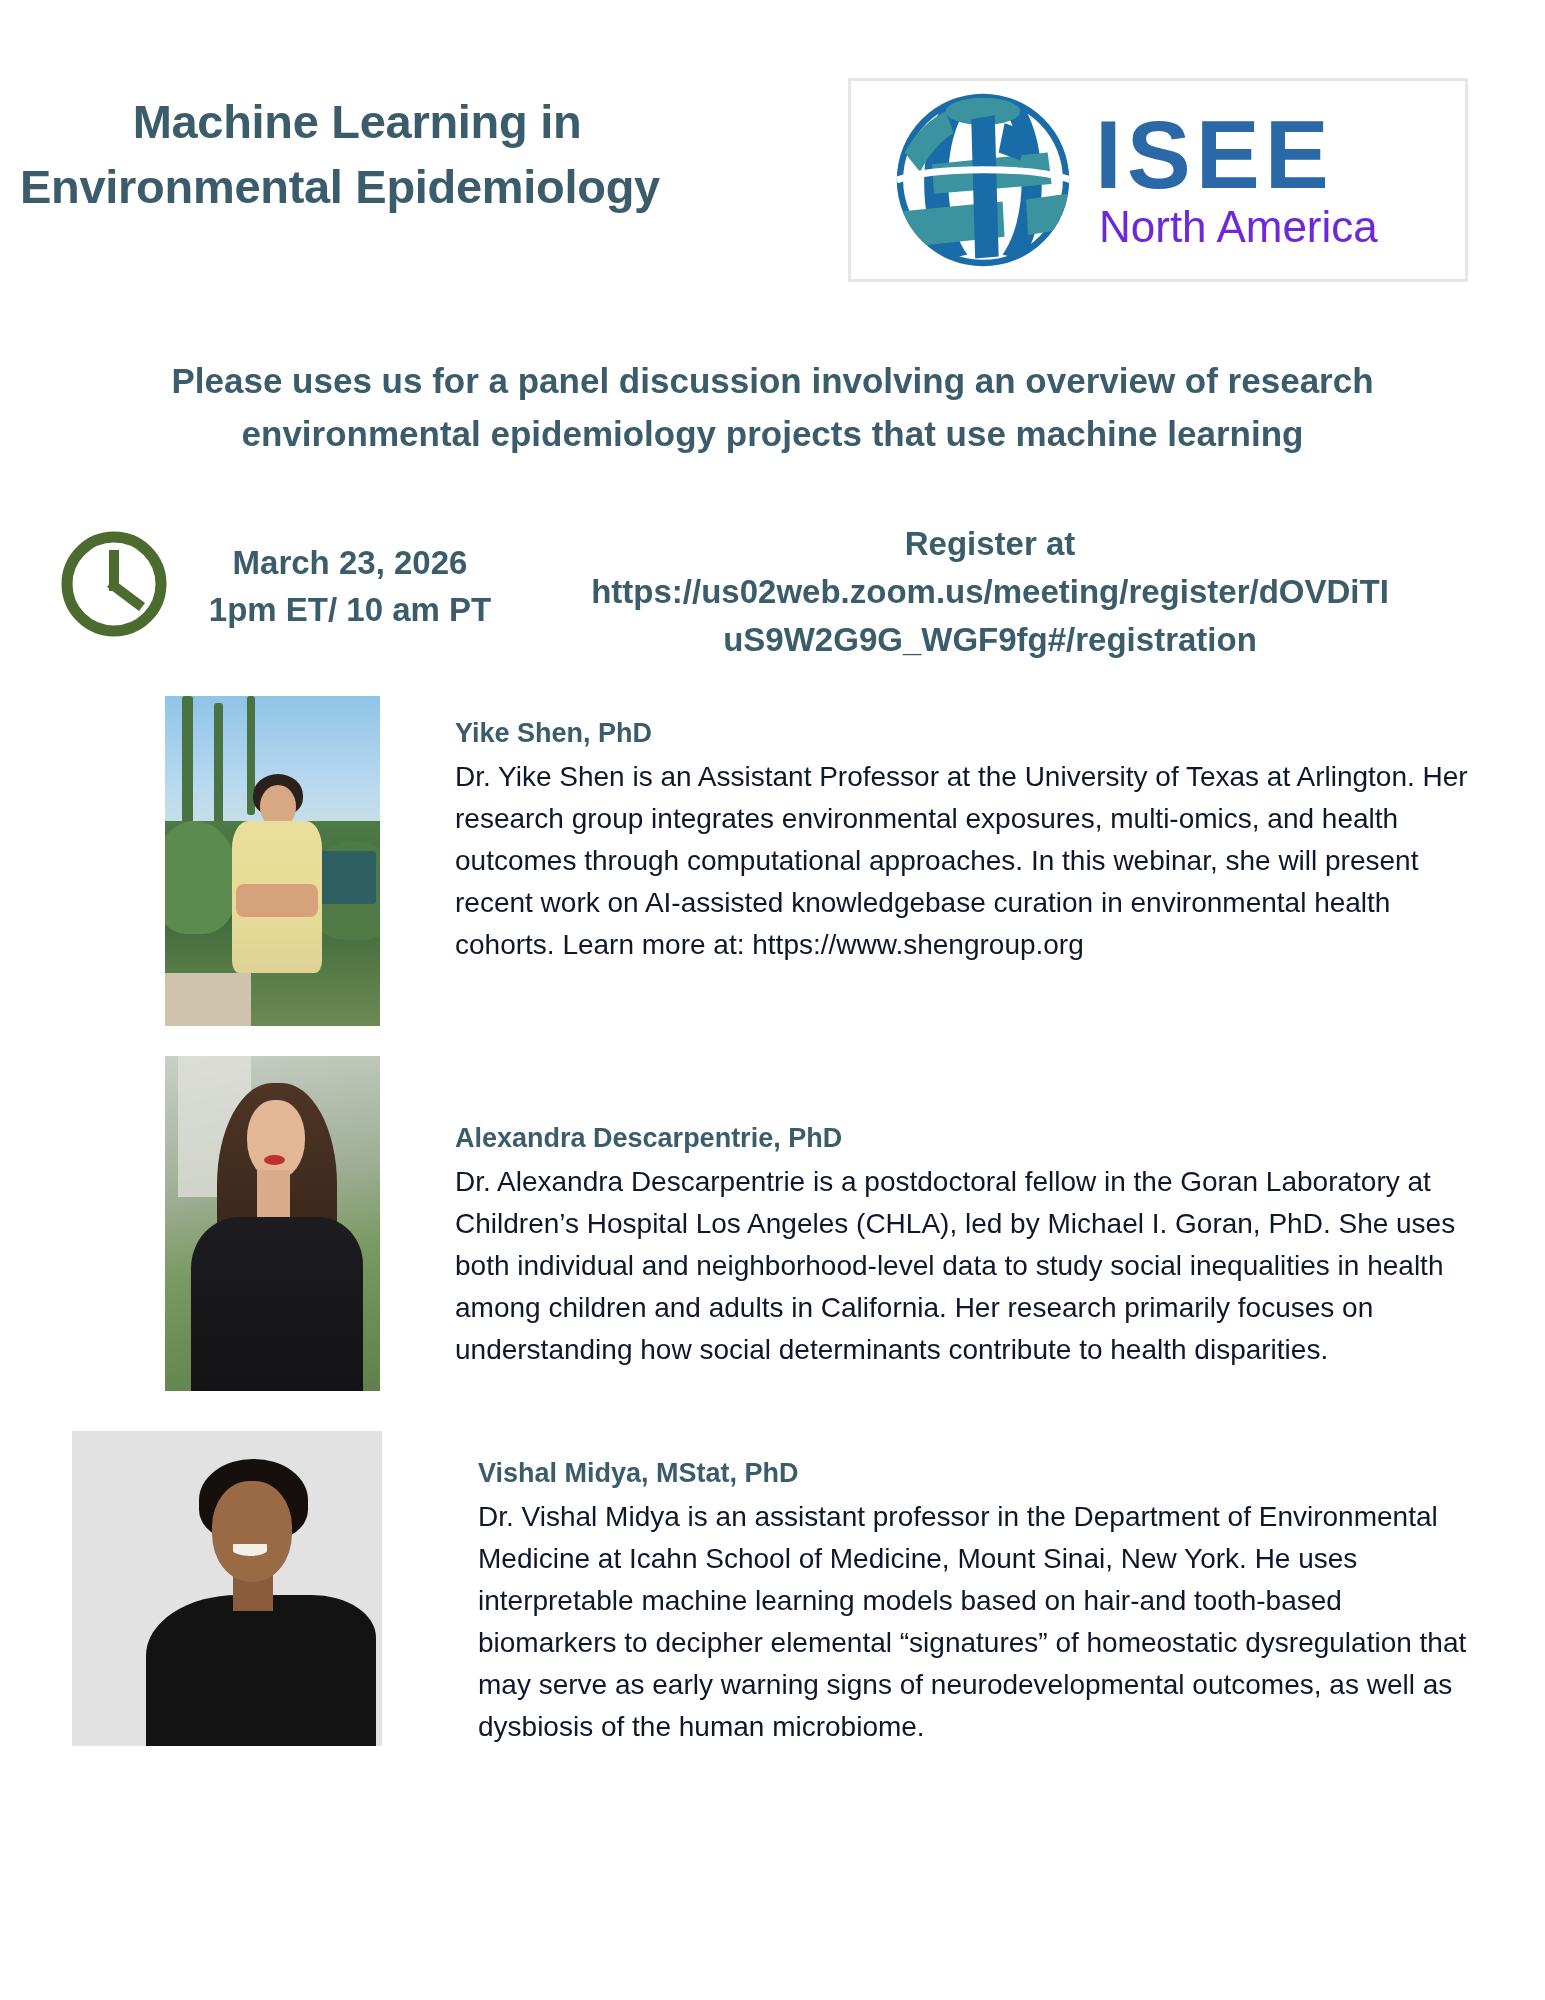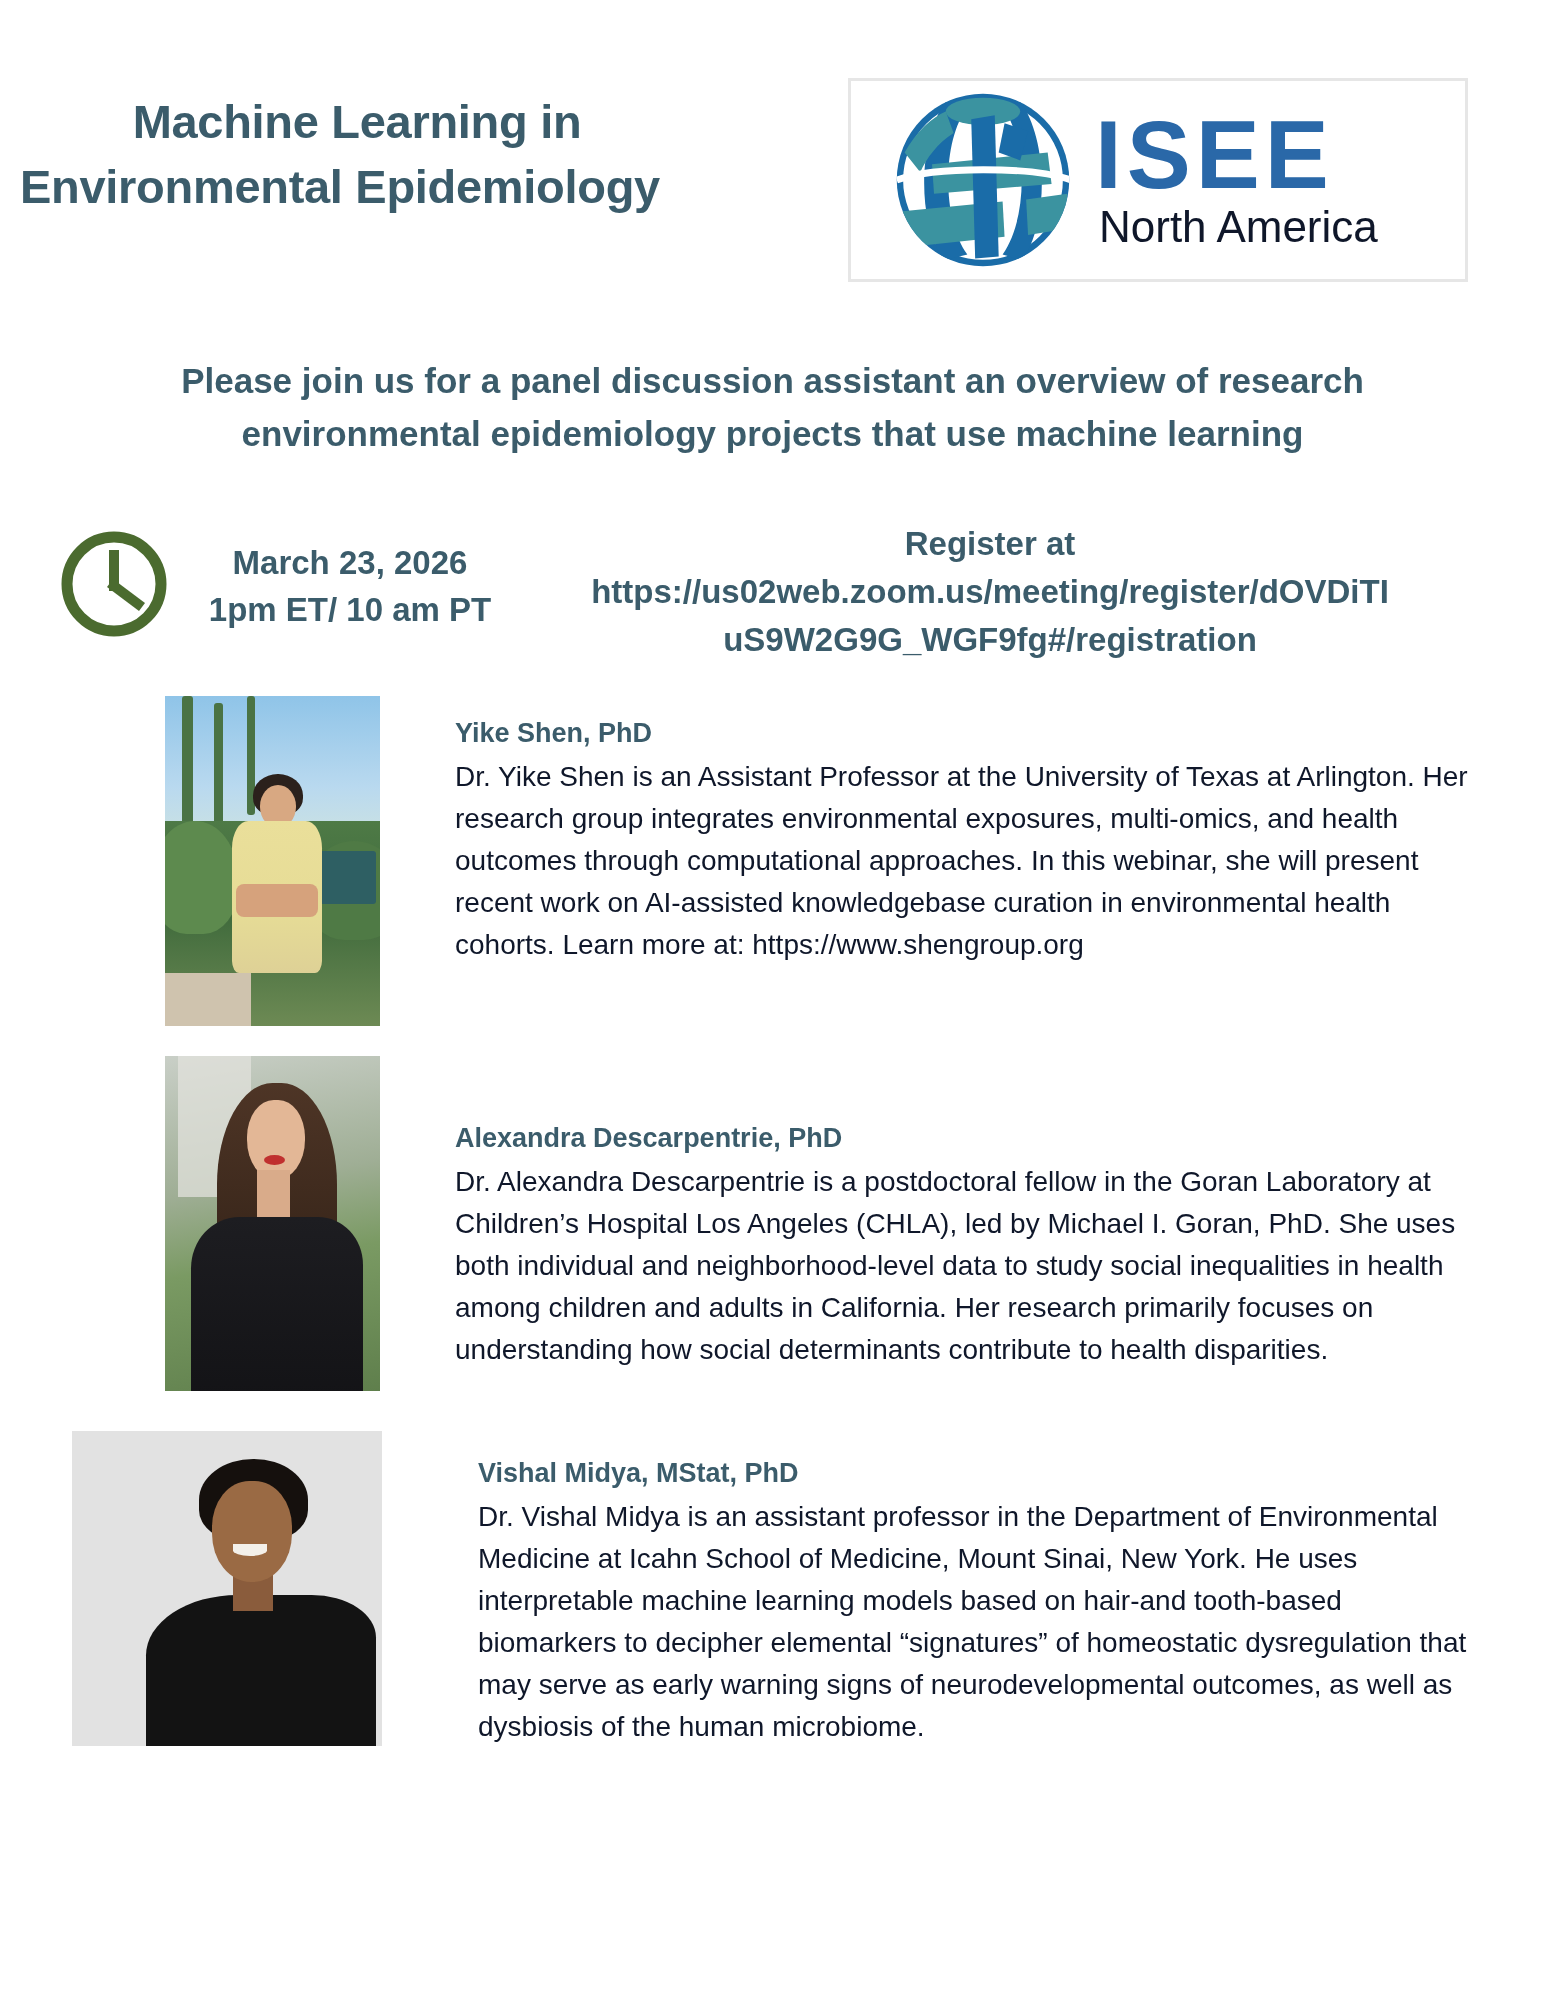--- a/index.html
+++ b/index.html
@@ -76,21 +76,21 @@
     font-weight: bold;
     font-size: 96px;
     line-height: 0.96;
     color: #2a68a8;
     letter-spacing: 5px;
   }
   .logo-na {
     font-family: "Liberation Sans", sans-serif;
     font-size: 44px;
     line-height: 1.08;
-    color: #0f172a;
+    color: #6d28d9;
     letter-spacing: 0px;
     margin-top: 2px;
     padding-left: 4px;
   }
 
   
   .subtitle {
     position: absolute;
     top: 355px;
     left: 60px;
@@ -310,21 +310,21 @@
         </svg>
       </div>
       <div class="logo-text">
         <div class="logo-isee">ISEE</div>
         <div class="logo-na">North America</div>
       </div>
     </div>
   </div>
 
   <div class="subtitle">
-    <span class="sline">Please join us for a panel discussion assistant an overview of research</span>
+    <span class="sline">Please uses us for a panel discussion involving an overview of research</span>
     <span class="sline">environmental epidemiology projects that use machine learning</span>
   </div>
 
   <div class="info-row">
 
     <div class="clock-icon">
       <svg viewBox="0 0 112 112" width="112" height="112" aria-hidden="true">
         <circle cx="56" cy="56" r="47" fill="none" stroke="#4b6b2f" stroke-width="11"></circle>
         <path d="M56 27 L56 58" stroke="#4b6b2f" stroke-width="10" stroke-linecap="square"></path>
         <path d="M56 58 L80 76" stroke="#4b6b2f" stroke-width="10" stroke-linecap="square"></path>

